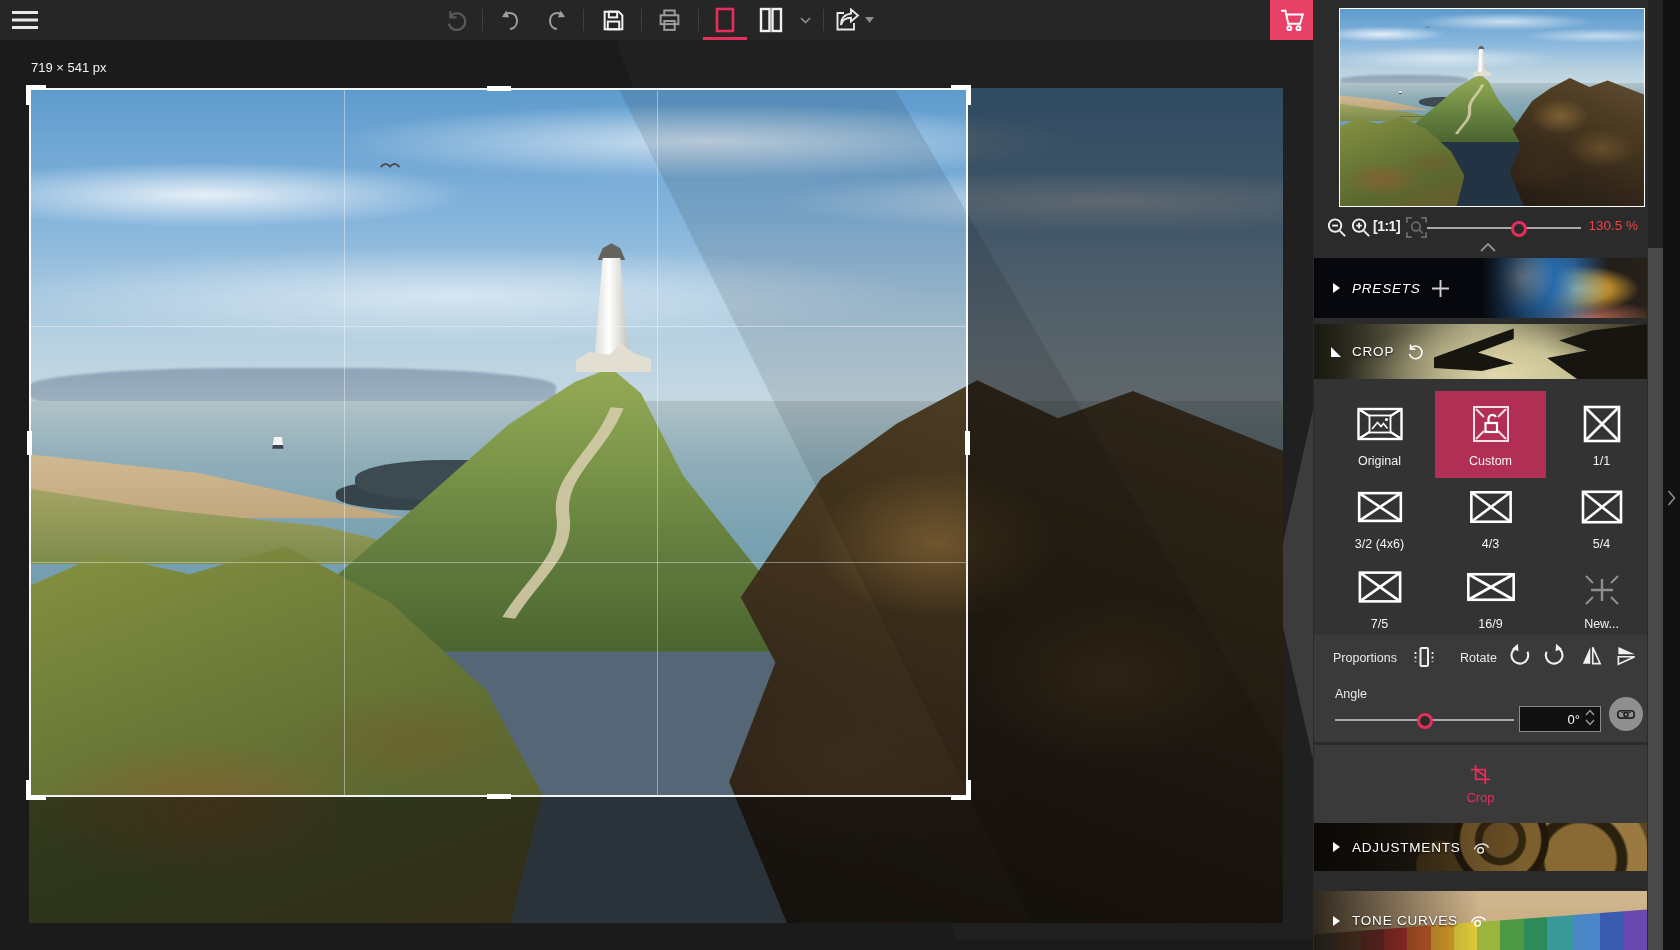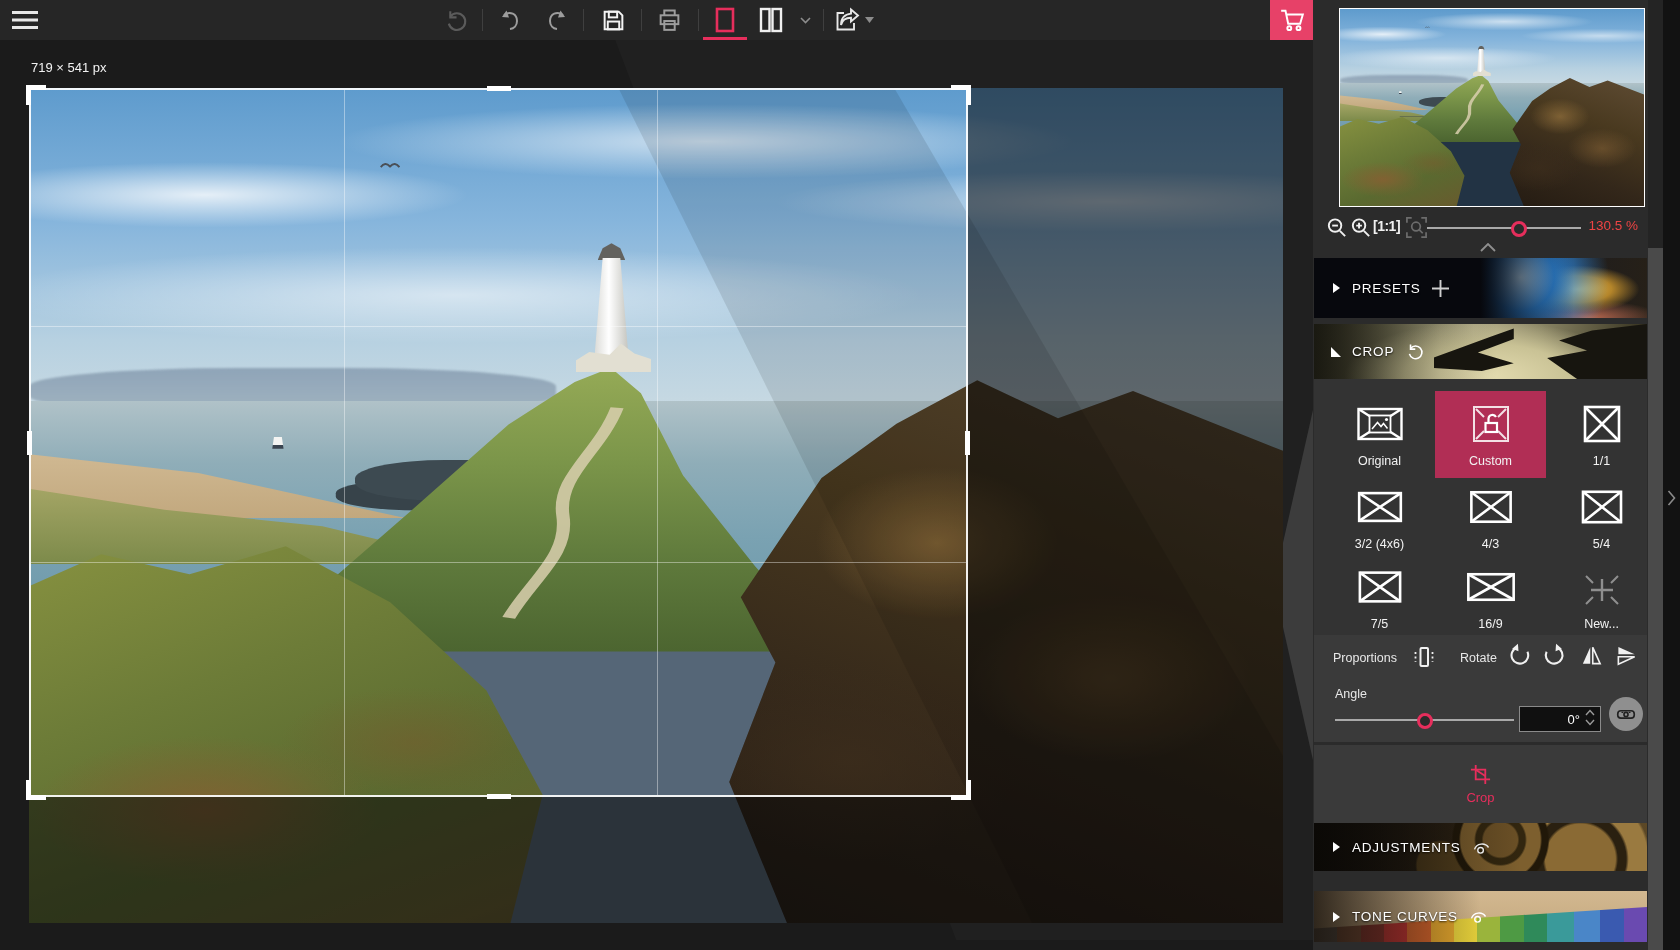--- a/index.html
+++ b/index.html
@@ -55,21 +55,21 @@
   .slider-track{position:absolute;height:2px;background:#a9a9a9;}
   .slider-knob{position:absolute;width:10px;height:10px;border-radius:50%;border:3.5px solid var(--accent);background:#2b2b2b;}
   .zoom-val{position:absolute;right:10px;top:5px;font-size:13.5px;color:#ef4444;}
   .chev-up{position:absolute;left:167px;top:243px;color:#8f8f8f;}
 
   .hdr{position:absolute;left:1px;width:333px;display:flex;align-items:center;padding-left:17px;box-sizing:border-box;gap:11px;overflow:hidden;}
   .hdr-title{font-size:13.5px;letter-spacing:0.8px;color:#fff;text-shadow:0 1px 2px rgba(0,0,0,0.8);white-space:nowrap;}
   .hdr-art{position:absolute;inset:0;z-index:0;}
   .hdr > *{z-index:1;}
   .tri{width:10px;height:10px;flex:0 0 auto;}
-  .hdr-presets{top:258px;height:60px;background:#4d7c0f;}
+  .hdr-presets{top:258px;height:60px;background:#4d7c0f;font-style:italic;}
   .art-presets{background:
      linear-gradient(90deg,#07080d 0%,#07080d 50%,rgba(7,8,13,0) 78%),
      radial-gradient(circle at 62% 32%,#bfe4ff 0%,#2f86d8 16%,rgba(10,30,60,0) 42%),
      radial-gradient(ellipse 26% 55% at 79% 52%,#eec65e 0%,#b4852a 40%,rgba(60,40,10,0) 72%),
      radial-gradient(ellipse 36% 48% at 82% 100%,#bd6a50 0%,rgba(120,50,30,0) 62%),
      linear-gradient(90deg,#10131c 0%,#181a23 55%,#262018 100%);}
   .hdr-crop{top:324px;height:55px;background:#6a6650;}
   .art-crop{background:
      linear-gradient(90deg,rgba(18,18,12,0.85) 0%,rgba(18,18,12,0.15) 38%,rgba(18,18,12,0) 55%),
      radial-gradient(ellipse 55% 130% at 52% 95%,#e4dcb0 0%,#c9c295 45%,rgba(150,150,110,0) 78%),
@@ -79,21 +79,21 @@
      clip-path:polygon(0 60%,30% 42%,70% 18%,100% 0,100% 22%,55% 50%,100% 72%,60% 88%,0 82%);}
   .hand-r{right:0;top:0;width:30%;height:100%;
      clip-path:polygon(100% 0,100% 100%,30% 100%,0 62%,40% 48%,12% 30%,45% 12%);}
   .hdr-adjust{top:823px;height:48px;background:#2c2114;}
   .art-adjust{background:
      linear-gradient(90deg,rgba(10,8,5,0.92) 0%,rgba(10,8,5,0.25) 42%,rgba(10,8,5,0) 62%),
      radial-gradient(circle at 56% 35%,#6b5026 0% 9%,#32260f 10% 13%,#7d5f2e 14% 21%,#211809 22% 25%,rgba(0,0,0,0) 26%),
      radial-gradient(circle at 80% 75%,#8a6a34 0% 13%,#2a2010 14% 17%,#9a7a40 18% 25%,rgba(0,0,0,0) 26%),
      radial-gradient(circle at 38% 88%,#54401e 0% 11%,rgba(0,0,0,0) 12%),
      linear-gradient(90deg,#171310 0%,#2a2013 40%,#463619 72%,#5c4826 100%);}
-  .hdr-tone{top:891px;height:51px;background:#14532d;}
+  .hdr-tone{top:891px;height:59px;background:#14532d;}
   .art-tone-wood{position:absolute;inset:0;background:linear-gradient(180deg,#d2b890 0%,#c3a67c 100%);}
   .art-tone-pencils{position:absolute;left:0;right:0;top:30%;bottom:0;
      clip-path:polygon(0 62%,100% 2%,100% 100%,0 100%);
      background:linear-gradient(90deg,
        #5a5450 0 7%,#7a4a34 7% 14%,#8a2f2a 14% 21%,#c03030 21% 28%,#d2622a 28% 35%,
        #e0a32c 35% 42%,#e2cd3a 42% 49%,#9ab43c 49% 56%,#4e9a44 56% 63%,#2f8a5a 63% 70%,
        #3a9a9a 70% 78%,#4a86c8 78% 86%,#3a5ab0 86% 93%,#6a4ab0 93% 100%);}
   .art-tone-fade{position:absolute;inset:0;background:linear-gradient(90deg,rgba(26,20,14,0.88) 0%,rgba(26,20,14,0.35) 30%,rgba(26,20,14,0) 50%);}
 
   

